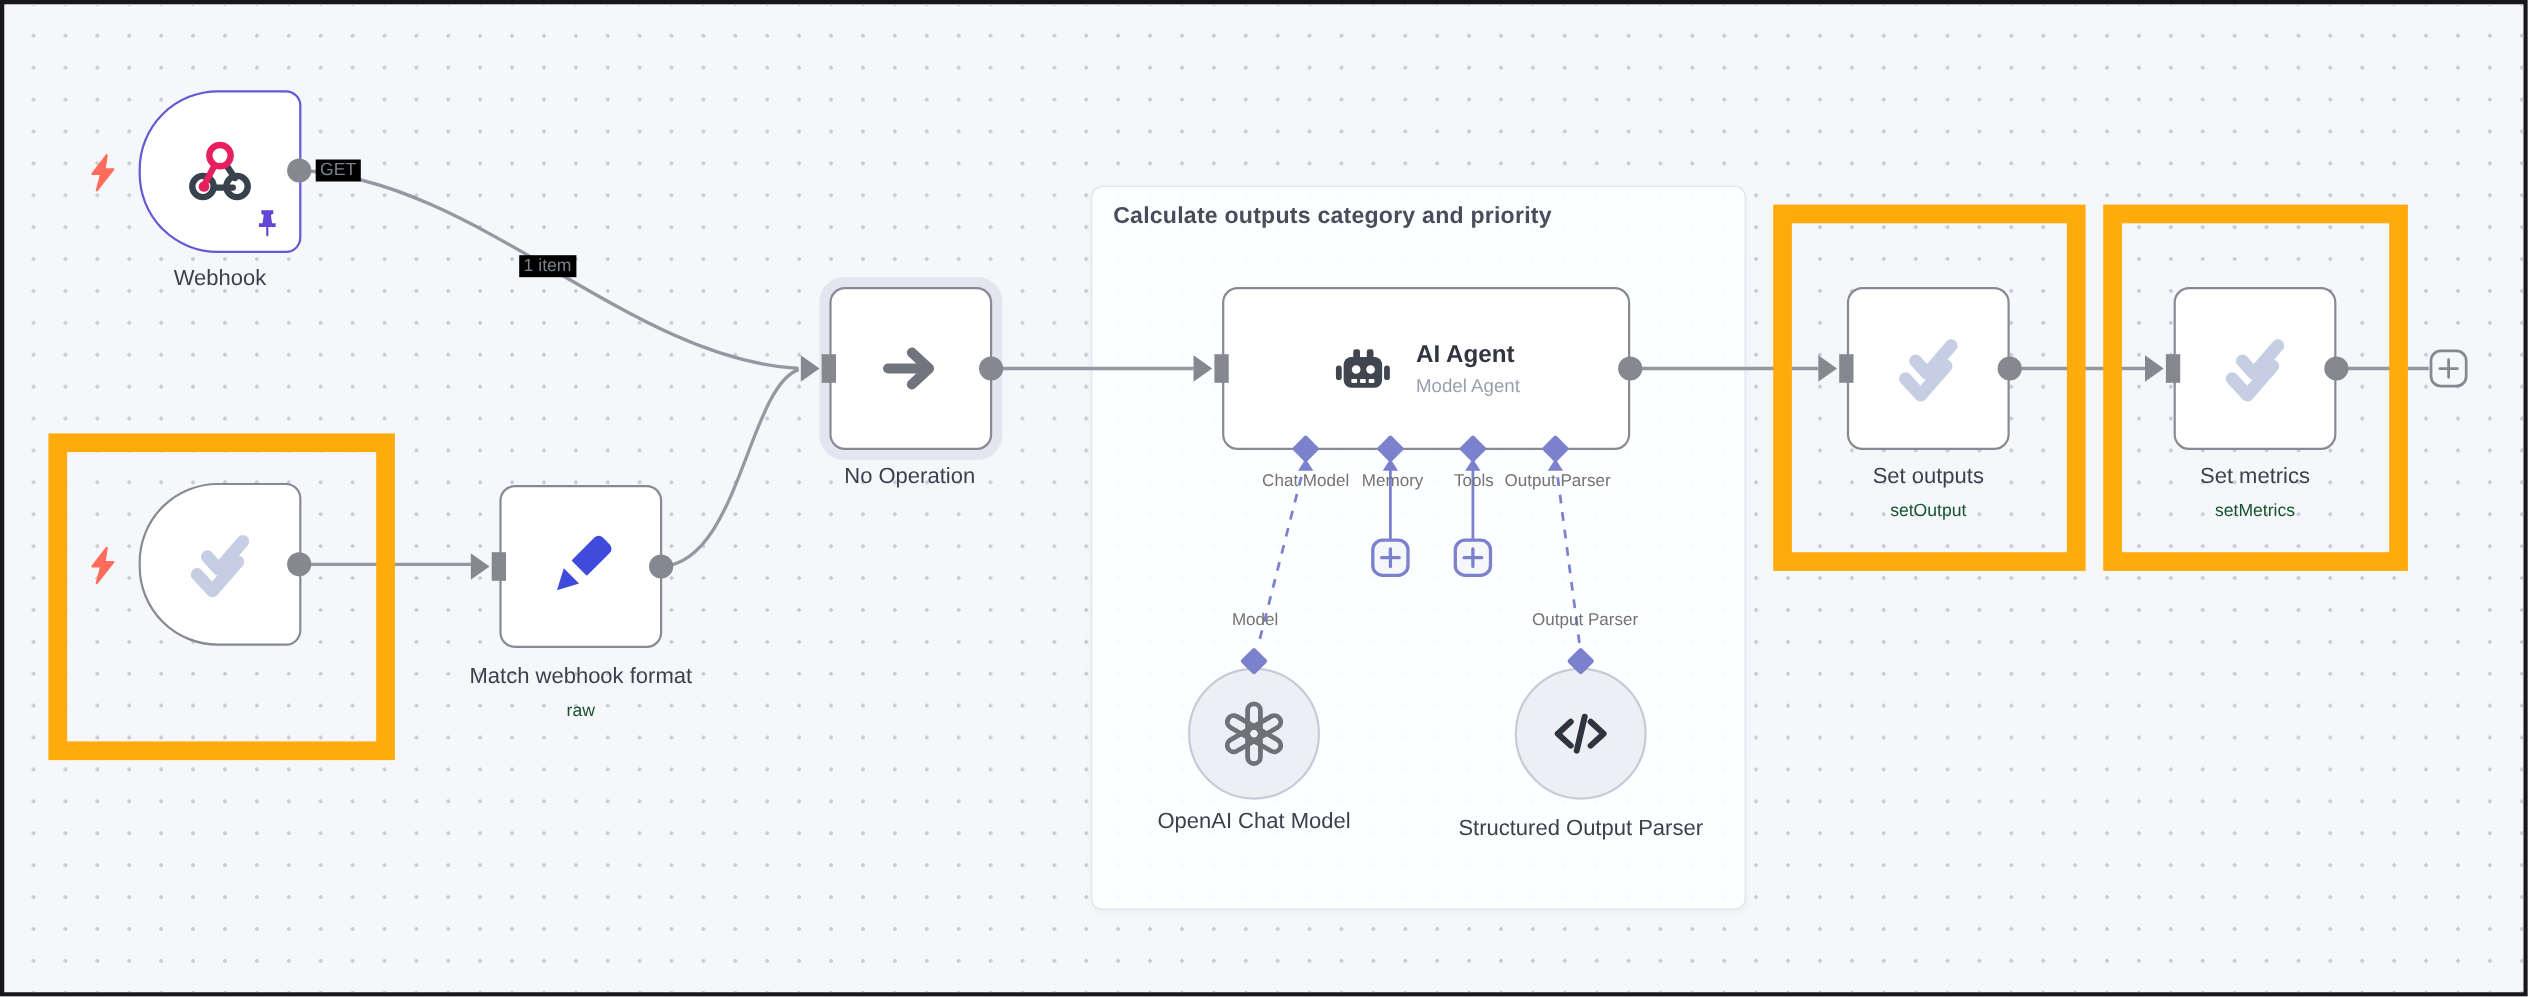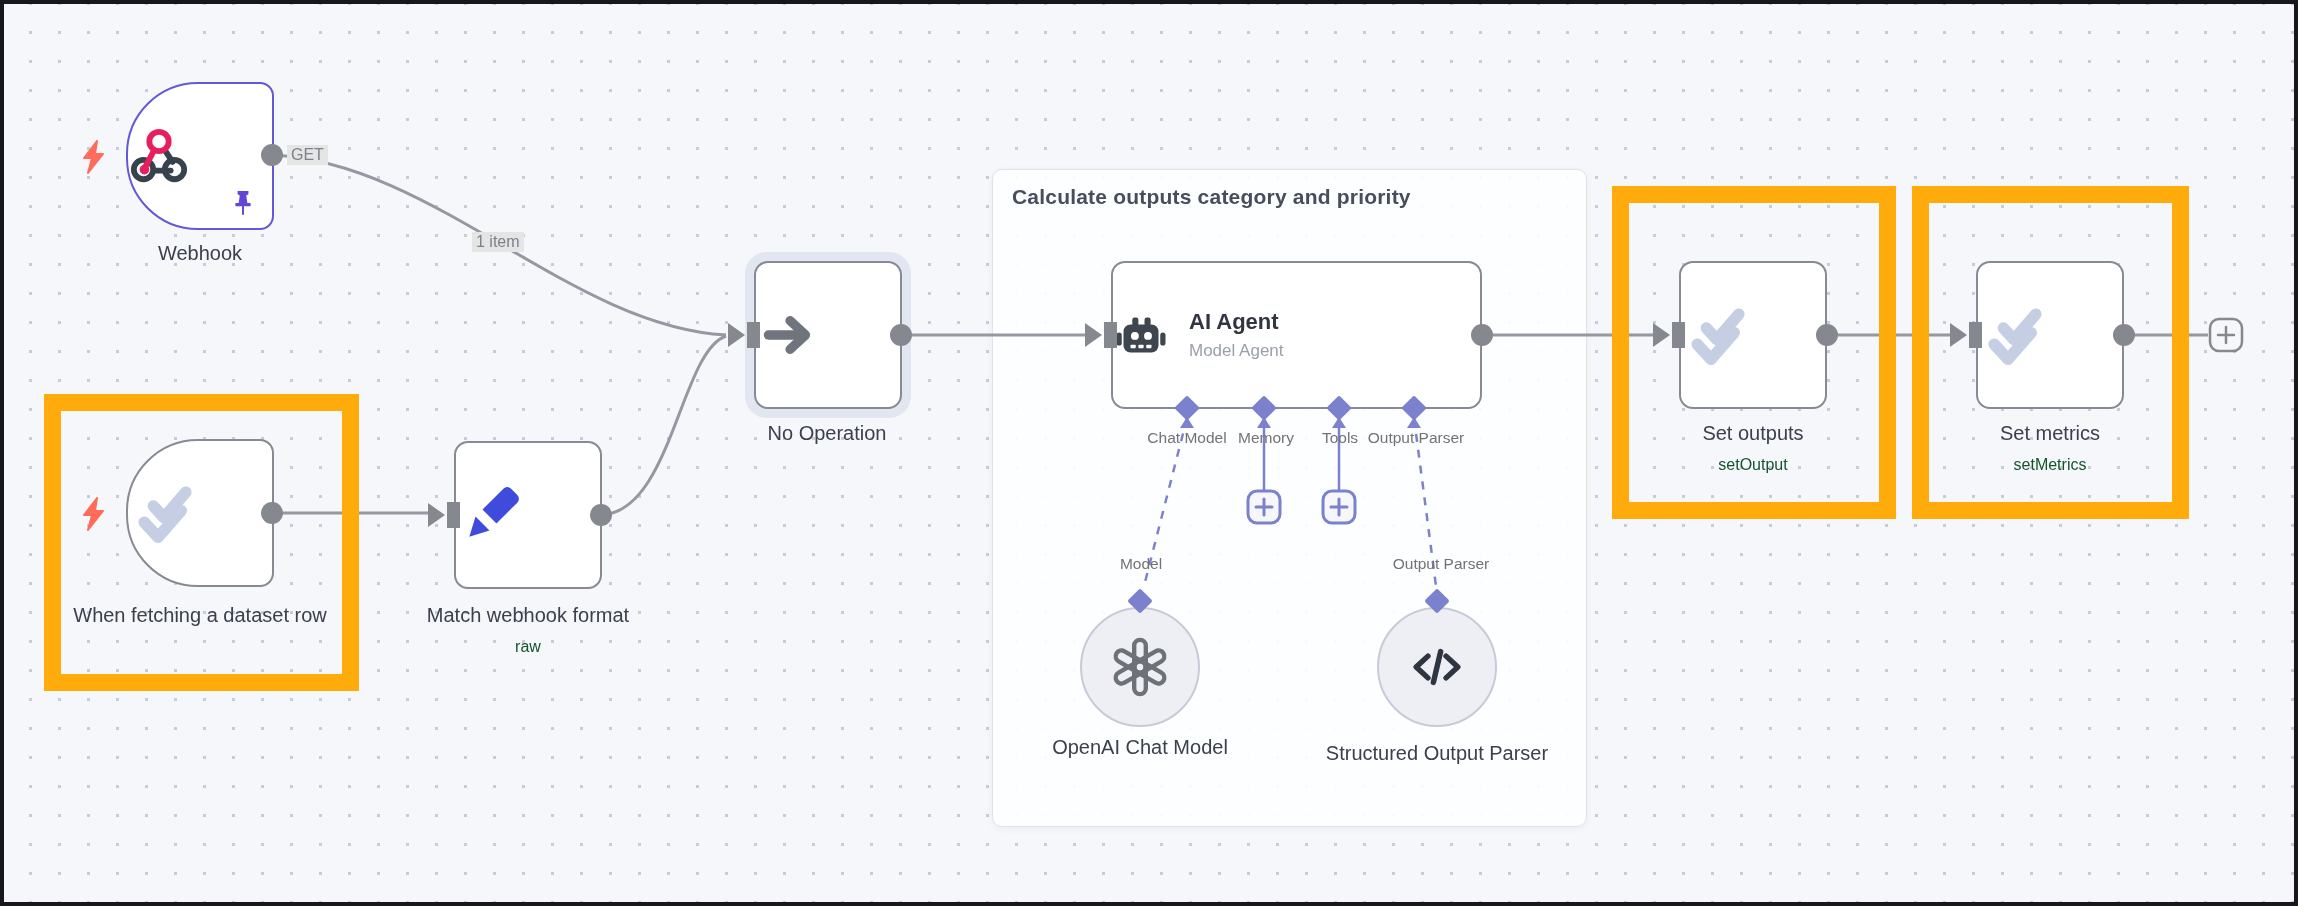--- a/index.html
+++ b/index.html
@@ -20,40 +20,40 @@
   .sticky{
     position:absolute;left:988px;top:165px;width:595px;height:658px;
     background:rgba(253,254,255,.92);border:1.5px solid #dde2ee;border-radius:10px;
     box-shadow:0 2px 6px rgba(60,70,110,.06);box-sizing:border-box;
   }
   .sticky-title{padding:15px 19px;font-size:21px;font-weight:700;color:#474d5a;letter-spacing:.2px;}
   
   .node{
     position:absolute;width:148px;height:148px;background:#ffffff;
     border:2.5px solid #878a92;border-radius:14px;box-sizing:border-box;
-    display:flex;align-items:center;justify-content:flex-start;
+    display:flex;align-items:center;justify-content:center;
   }
   .node.trigger{border-radius:72px 14px 14px 72px;}
   .node.webhook{border-color:#6358d5;}
   .halo{
     position:absolute;left:741px;top:248px;width:166px;height:166px;
     background:#e2e6f0;border-radius:22px;
   }
   .node.agent{left:1107px;top:257px;width:371px;height:148px;gap:20px;}
   .circle-node{
     position:absolute;width:120px;height:120px;border-radius:50%;
     background:#edeff4;border:2px solid #c6cbd9;box-sizing:border-box;
     display:flex;align-items:center;justify-content:center;
   }
   
   .lbl{position:absolute;color:#3b404c;font-size:20px;font-weight:500;white-space:nowrap;transform:translateX(-50%);}
   .lbl.wrap{white-space:normal;text-align:center;line-height:34px;}
   .sub{position:absolute;color:#14532d;font-size:16px;font-weight:400;white-space:nowrap;transform:translateX(-50%);}
   .wire-lbl{
-    position:absolute;color:#7c818b;font-size:16px;background:#e5e5e5;
+    position:absolute;color:#7c818b;font-size:16px;background:#000000;
     padding:1px 4px;white-space:nowrap;
   }
   .port-lbl{position:absolute;color:#737373;font-size:15.5px;white-space:nowrap;transform:translateX(-50%);background:transparent;}
   .agent-title{font-size:22px;font-weight:700;color:#30353f;}
   .agent-sub{font-size:17px;color:#9aa0ab;margin-top:6px;}
   
   .obox{position:absolute;border:17px solid #ffab0c;box-sizing:border-box;pointer-events:none;}
   .obox1{left:40px;top:390px;width:315px;height:297px;}
   .obox2{left:1608px;top:182px;width:284px;height:333px;}
   .obox3{left:1908px;top:182px;width:277px;height:333px;}
@@ -271,21 +271,20 @@
       <path d="M1335,495 V511 M1327,503 H1343" stroke="#7b81cc" stroke-width="3" stroke-linecap="round"></path>
     </g>
 
     <g>
       <rect x="2206" y="315" width="32" height="32" rx="9" fill="#f6f7fa" stroke="#85888f" stroke-width="2.5"></rect>
       <path d="M2222,323 V339 M2214,331 H2230" stroke="#85888f" stroke-width="2.5" stroke-linecap="round"></path>
     </g>
   </svg>
 
   <div class="lbl" style="left:196px;top:238px;">Webhook</div>
-  <div class="lbl wrap" style="left:196px;top:594px;width:270px;">When fetching a dataset row</div>
   <div class="lbl" style="left:524px;top:600px;">Match webhook format</div>
   <div class="sub" style="left:524px;top:634px;">raw</div>
   <div class="lbl" style="left:823px;top:418px;">No Operation</div>
   <div class="lbl" style="left:1136px;top:732px;">OpenAI Chat Model</div>
   <div class="lbl wrap" style="left:1433px;top:732px;width:230px;">Structured Output Parser</div>
   <div class="lbl" style="left:1749px;top:418px;">Set outputs</div>
   <div class="sub" style="left:1749px;top:452px;">setOutput</div>
   <div class="lbl" style="left:2046px;top:418px;">Set metrics</div>
   <div class="sub" style="left:2046px;top:452px;">setMetrics</div>
 

